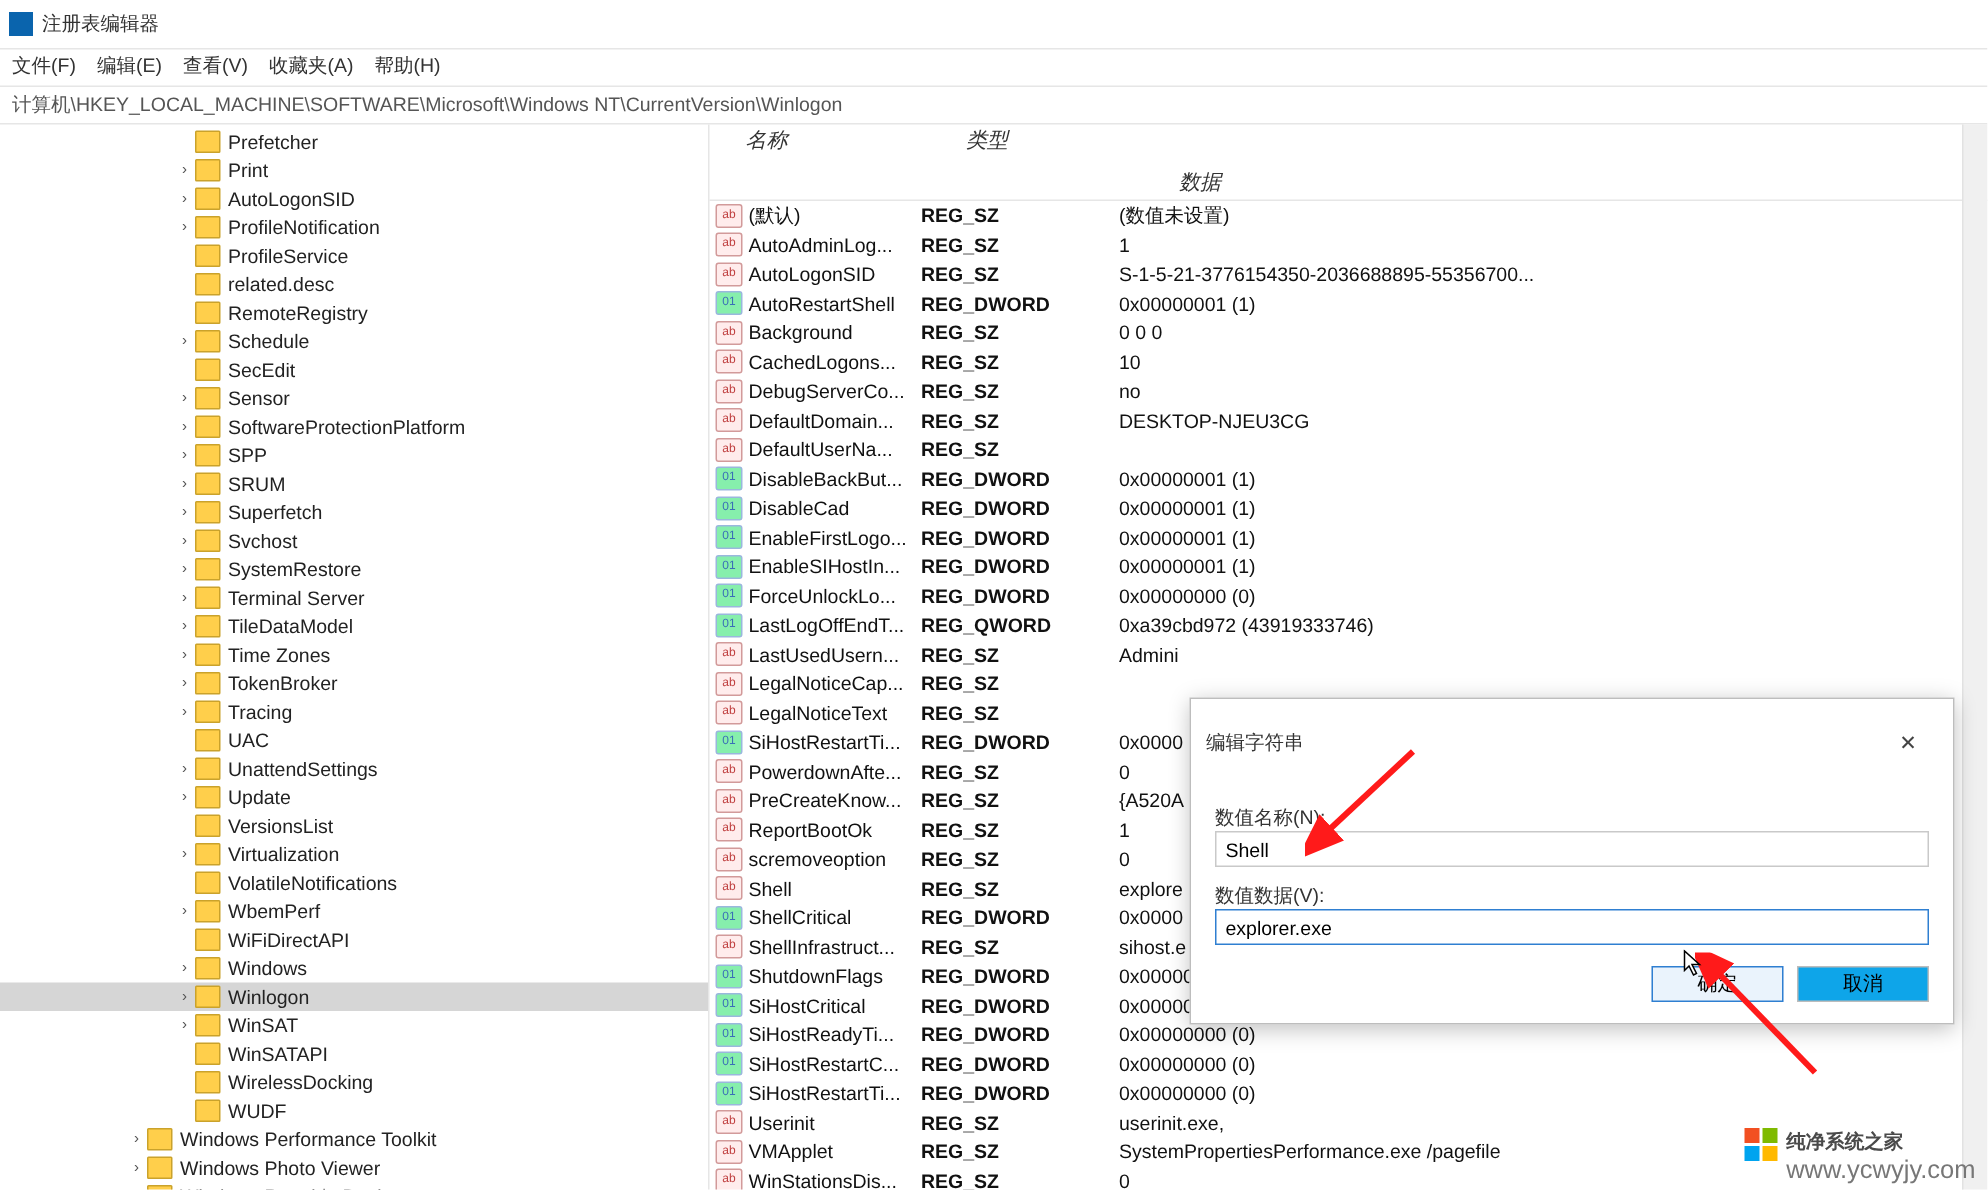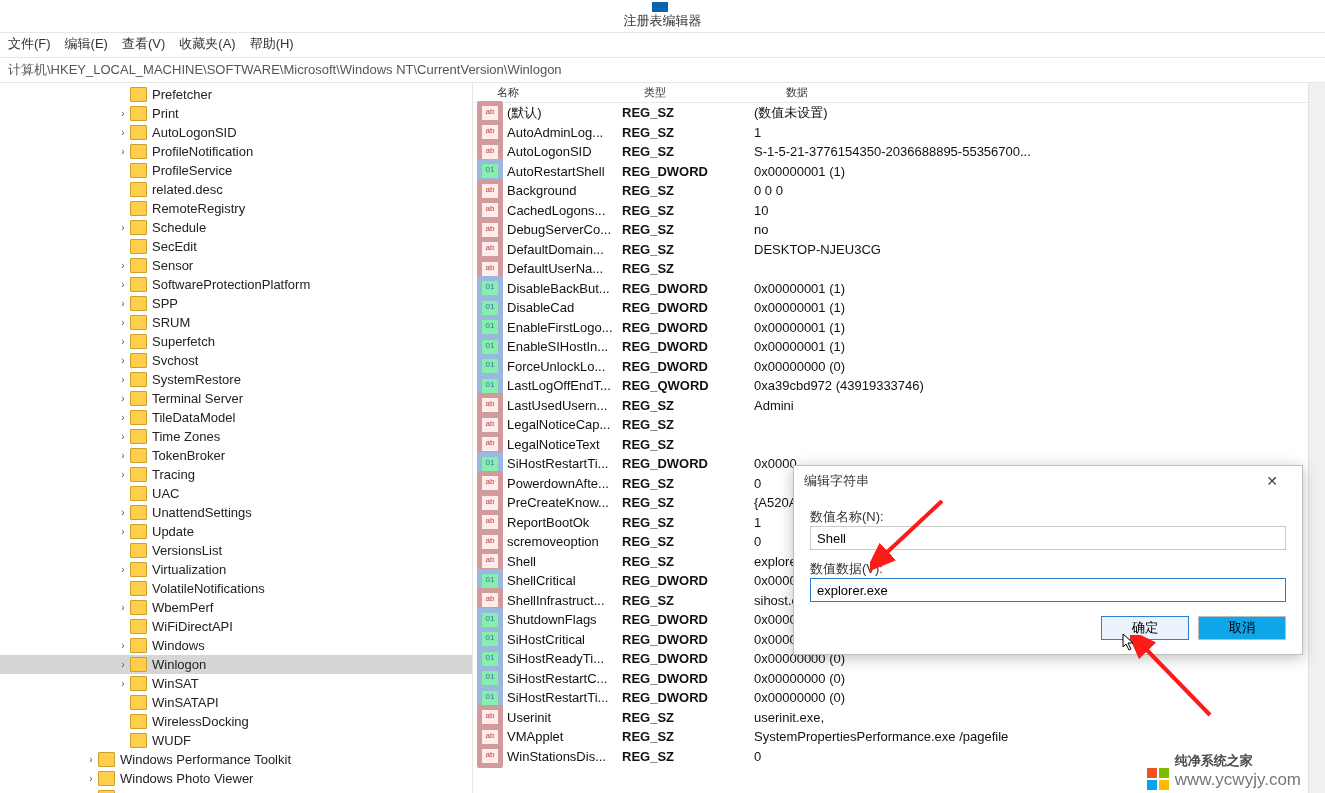--- a/index.html
+++ b/index.html
@@ -1,53 +1,53 @@
 <!DOCTYPE html>
 <html><head>
 <meta charset="utf-8">
 <style>
 html, body { margin:0; padding:0; font-family:"Microsoft YaHei","Segoe UI",sans-serif; font-size:13px; color:#111; background:#fff; width:1325px; height:793px; overflow:hidden; }
-.titlebar { display:flex; align-items:center; height:28px; padding:2px 6px; border-bottom:1px solid #e6e6e6; color:#333;flex-direction:column; }
+.titlebar { display:flex; align-items:center; height:28px; padding:2px 6px; border-bottom:1px solid #e6e6e6; color:#333; }
 .titlebar .app-icon { width:16px; height:16px; background:#0a64ad; margin-right:6px; }
 .menubar { display:flex; gap:14px; padding:2px 8px 4px; color:#333; }
 .menubar span { cursor:default; }
 .addressbar { padding:3px 8px; border-top:1px solid #e6e6e6; border-bottom:1px solid #e6e6e6; color:#555; }
 .body { display:flex; height:calc(793px - 28px - 23px - 24px); position:relative; }
 .tree { width:472px; border-right:1px solid #e6e6e6; overflow:hidden; padding-top:2px; position:relative; }
 .tree-item { display:flex; align-items:center; height:19px; line-height:19px; padding-left:0; color:#222; white-space:nowrap; }
 .tree-item .chev { width:10px; display:inline-block; text-align:center; color:#555; font-size:10px; }
 .tree-item .fld { width:15px; height:13px; background:#ffcf4b; border:1px solid #caa22b; margin:0 5px 0 2px; border-radius:1px; }
 .tree-item.sel { background:#d6d6d6; }
 .tree-item.sel .fld { }
 .lvl-a { padding-left:118px; }
 .lvl-b { padding-left:86px; }
 .list { flex:1; position:relative; }
-.list-header { display:flex; border-bottom:1px solid #e6e6e6; color:#333; font-size:11px; }
+.list-header { display:flex; border-bottom:1px solid #e6e6e6; color:#333; font-size:14px;font-style:italic; }
 .list-header div { padding:2px 6px; }
 .col-name { width:135px; }
 .col-type { width:130px; }
-.col-data { flex:1; }
+.col-data { flex:1;margin-top:28px; }
 .row { display:flex; align-items:center; height:19.5px; }
-.row .ico { width:16px; height:14px; margin:0 4px 0 4px; border:5px solid #a21caf; border-radius:2px; font-size:8px; line-height:12px; text-align:center; }
+.row .ico { width:16px; height:14px; margin:0 4px 0 4px; border:1px solid #a21caf; border-radius:2px; font-size:8px; line-height:12px; text-align:center; }
 .ico.sz { background:#ffecec; color:#c04040; border-color:#d29a9a; }
 .ico.dw { background:#86efac; color:#3a6fb7; border-color:#9ab7dd; }
 .row .c1 { width:111px; white-space:nowrap; overflow:hidden; text-overflow:ellipsis; }
 .row .c2 { width:130px; padding-left:4px;font-weight:bold; }
 .row .c3 { flex:1; padding-left:2px; white-space:nowrap; overflow:hidden; text-overflow:ellipsis; }
 .dialog { position:absolute; left:793px; top:382px; width:508px; background:#fff; border:1px solid #bdbdbd; box-shadow:0 3px 14px rgba(0,0,0,.25); }
-.dialog .dlg-title { height:30px; line-height:30px; padding:0 10px; display:flex; justify-content:space-between; align-items:center; color:#333; }
+.dialog .dlg-title { height:30px; line-height:30px; padding:14px 10px; display:flex; justify-content:space-between; align-items:center; color:#333; }
 .dialog .dlg-body { padding:8px 16px 4px; }
 .dialog .lbl { color:#333; margin-top:4px; }
 .dialog input.txt { width:100%; box-sizing:border-box; height:24px; border:1px solid #c9c9c9; padding:2px 6px; font-family:inherit; font-size:13px; }
 .dialog input.txt.focus { border:1px solid #2f7fd1; outline:none; }
 .dialog .dlg-buttons { display:flex; justify-content:flex-end; gap:9px; padding:10px 16px 14px; }
 .dialog .btn { width:88px; height:24px; border:1px solid #bcbcbc; background:#0ea5e9; cursor:default; font-family:inherit; }
 .dialog .btn.primary { border:1px solid #2f7fd1; background:#eaf3fc; }
 .dialog .close-x { width:40px; text-align:center; color:#444; font-size:14px; cursor:default; }
-.wm { position:absolute; right:24px; bottom:3px; display:flex; align-items:flex-end; gap:6px; color:#4a4a4a; font-size:13px; }
+.wm { position:absolute; right:8px; bottom:3px; display:flex; align-items:flex-start; gap:6px; color:#4a4a4a; font-size:13px; }
 .wm .flag { width:22px; height:22px; display:grid; grid-template-columns:1fr 1fr; grid-template-rows:1fr 1fr; gap:2px; }
 .wm .flag span:nth-child(1){background:#f25022;} .wm .flag span:nth-child(2){background:#7fba00;}
 .wm .flag span:nth-child(3){background:#00a4ef;} .wm .flag span:nth-child(4){background:#ffb900;}
 svg.arrow { position:absolute; pointer-events:none; }
 .cursor { position:absolute; width:16px; height:20px; pointer-events:none; }
 .scroll-right { position:absolute; right:0; top:0; width:16px; height:100%; background:#f0f0f0; border-left:1px solid #e2e2e2; }
 </style>
 </head>
 <body>
 

